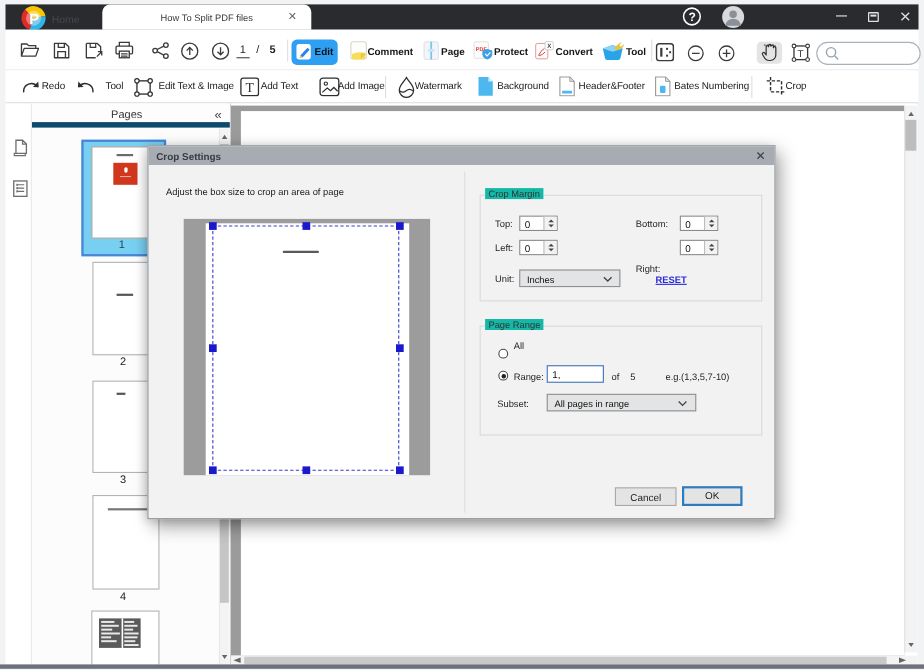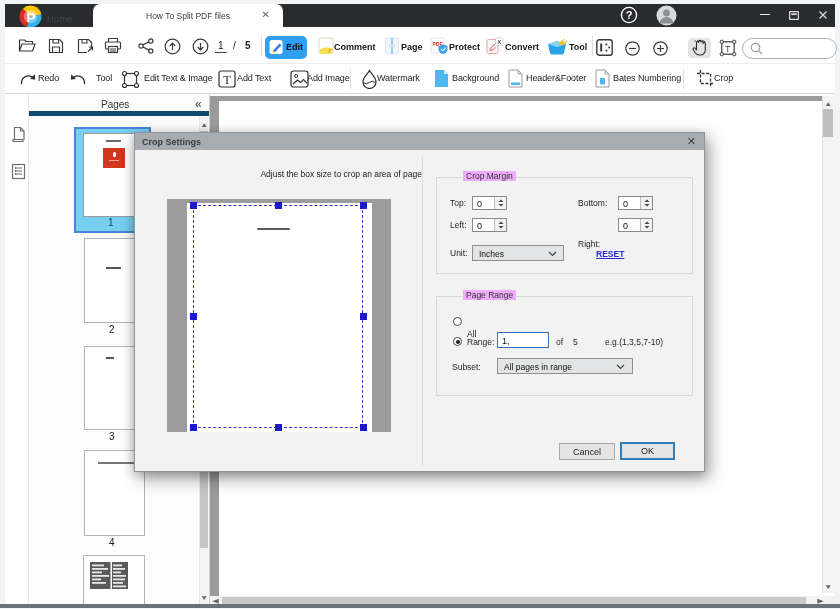--- a/index.html
+++ b/index.html
@@ -31,21 +31,21 @@
   
   .sbtrack { position:absolute; background:#f3f3f3; }
   .sbthumb { position:absolute; background:#c5c5c5; }
   .arr { position:absolute; font-size:6.5px; color:#666; line-height:7px; transform:scaleX(1.3); }
   
   #dialog { left:134px; top:132px; width:571px; height:340px; background:#f2f2f2; border:1px solid #8f969c; box-shadow:4px 6px 16px rgba(0,0,0,0.4), -2px 2px 8px rgba(0,0,0,0.15); }
   #dlgtitle { left:0; top:0; width:569px; height:17px; background:#a7acb2; }
   #dlgtitle span { position:absolute; left:7px; top:3.5px; font-size:9px; color:#363b41; font-weight:bold; }
   #dlgx { position:absolute; right:8px; top:2px; font-size:11px; color:#3c4146; }
   .grp { position:absolute; border:1px solid #d9d9d9; }
-  .grplbl { position:absolute; font-size:8.5px; color:#333; background:#f0abfc; padding:0 3px;margin-left:22px; }
+  .grplbl { position:absolute; font-size:8.5px; color:#333; background:#14b8a6; padding:0 3px; }
   .fldlbl { position:absolute; font-size:8.5px; color:#1f1f1f; }
   .spin { position:absolute; width:35px; height:14px; border:1px solid #8a8a8a; background:#fff; }
   .spin .v { position:absolute; left:4px; top:2px; font-size:9px; color:#111; }
   .spin .btns { position:absolute; right:0; top:0; width:12px; height:12px; border-left:1px solid #bdbdbd; background:#f2f2f2; }
   .dd { position:absolute; background:#e3e4e5; border:1px solid #8f8f8f; }
   .dd .t { position:absolute; left:6px; top:3px; font-size:8.5px; color:#111; }
   .btn { position:absolute; background:#e4e4e4; border:1px solid #a9a9a9; font-size:9px; color:#1c1c1c; text-align:center; }
   .radio { position:absolute; width:9px; height:9px; border:1px solid #4b4b4b; border-radius:50%; background:#fff; }
 </style>
 </head>
@@ -379,21 +379,21 @@
   </div>
 
   <div class="abs" style="left:0;top:603.5px;width:840px;height:4px;background:#6d727a;"></div>
 
   <div id="dialog" class="abs">
     <div id="dlgtitle" class="abs">
         <span>Crop Settings</span>
         <div id="dlgx">✕</div>
       </div>
 
-    <div class="abs" style="left:0;top:36px;width:287px;text-align:right;font-size:8.5px;color:#1a1a1a;">Adjust the box size to crop an area of page</div>
+    <div class="abs" style="left:0;top:36px;width:287px;text-align:left;font-size:8.5px;color:#1a1a1a;padding-left:16px;">Adjust the box size to crop an area of page</div>
 
     <div class="abs" style="left:32px;top:66px;width:224px;height:233px;background:#9c9c9c;">
       <div class="abs" style="left:20px;top:4px;width:185px;height:229px;background:#fff;"></div>
       <div class="abs" style="left:26px;top:6px;width:170px;height:223px;border:1.5px dashed #3a3acf;"></div>
 
       <div class="abs" style="left:23px;top:3px;width:7px;height:7px;background:#1a1acc;"></div>
       <div class="abs" style="left:108px;top:3px;width:7px;height:7px;background:#1a1acc;"></div>
       <div class="abs" style="left:193px;top:3px;width:7px;height:7px;background:#1a1acc;"></div>
       <div class="abs" style="left:23px;top:114px;width:7px;height:7px;background:#1a1acc;"></div>
       <div class="abs" style="left:193px;top:114px;width:7px;height:7px;background:#1a1acc;"></div>
@@ -453,21 +453,21 @@
         <span class="t">Inches</span>
       <svg class="abs" style="right:6px;top:5px;" width="9" height="6" viewBox="0 0 9 6">
           <path d="M1 1 L4.5 4.5 L8 1" fill="none" stroke="#444" stroke-width="1.2"></path>
         </svg>
     </div>
     <div class="abs" style="left:461px;top:116px;font-size:8.5px;font-weight:bold;color:#2b2bd6;text-decoration:underline;">RESET</div>
 
     <div class="grp" style="left:301px;top:163px;width:257px;height:100px;"></div>
     <div class="grplbl" style="left:306px;top:157px;">Page Range</div>
     <div class="radio" style="left:318px;top:184px;"></div>
-    <div class="fldlbl" style="left:332px;top:196px;">All</div>
+    <div class="fldlbl" style="left:332px;top:176px;">All</div>
     <div class="radio" style="left:318px;top:204px;">
         <div class="abs" style="left:1.5px;top:1.5px;width:4px;height:4px;border-radius:50%;background:#222;"></div>
       </div>
     <div class="fldlbl" style="left:332px;top:204px;">Range:</div>
     <div class="abs" style="left:362px;top:199px;width:52px;height:16px;background:#fff;border:1px solid #3a72b5;">
         <span class="abs" style="left:4px;top:3px;font-size:9px;color:#111;">1,</span>
       </div>
     <div class="fldlbl" style="left:421px;top:204px;">of</div>
     <div class="fldlbl" style="left:438px;top:204px;">5</div>
     <div class="fldlbl" style="left:470px;top:204px;">e.g.(1,3,5,7-10)</div>

